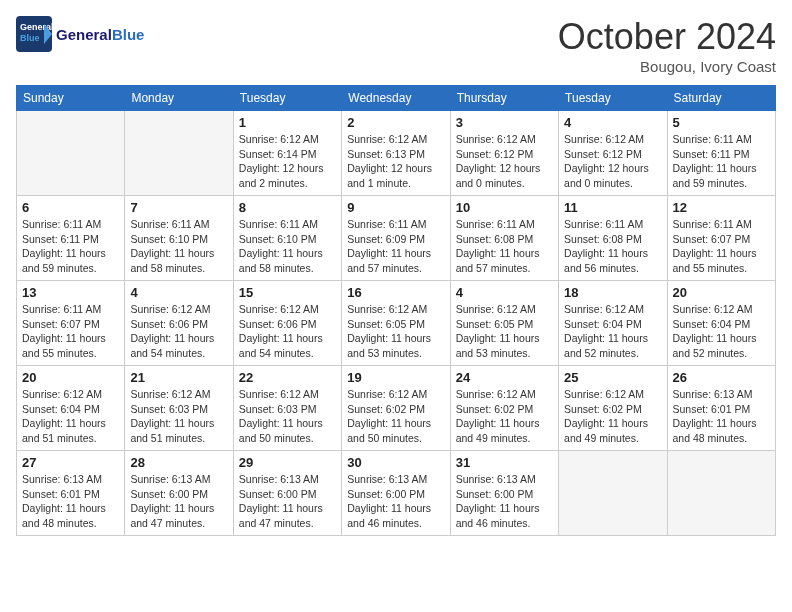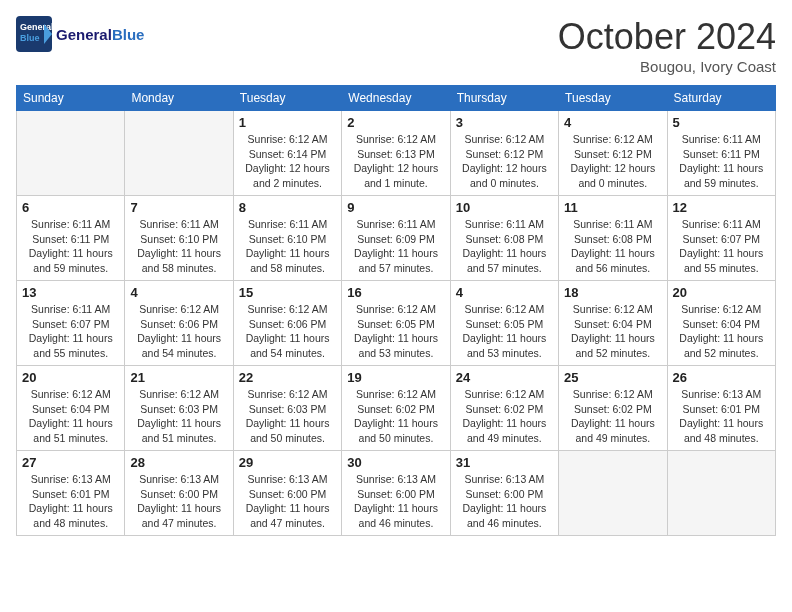--- a/index.html
+++ b/index.html
@@ -61,21 +61,20 @@
     .day-number {
       font-size: 13px;
       font-weight: bold;
       color: #222;
       margin-bottom: 2px;
     }
     .day-detail {
       color: #333;
       font-size: 10.5px;
       line-height: 1.4;
-      text-align: center;
     }
     .week-row td {
       height: 85px;
     }
   </style>
 </head>
 <body>
 
 <div class="header">
   <div class="logo">

